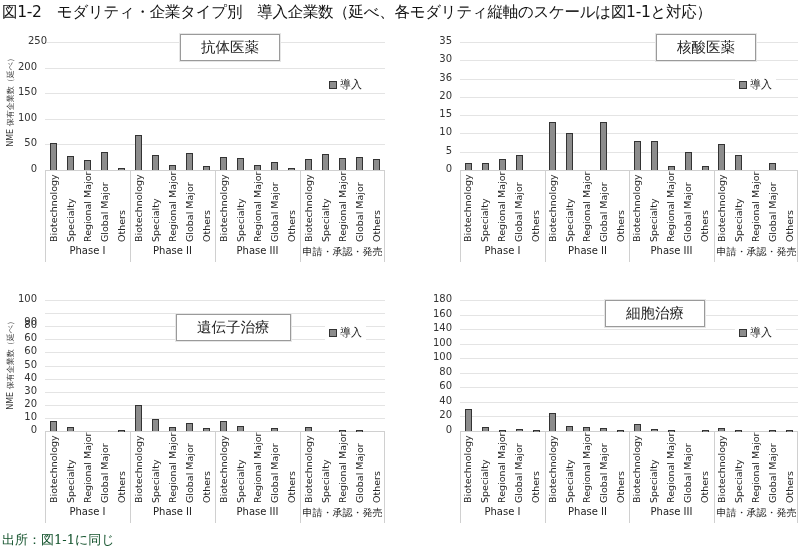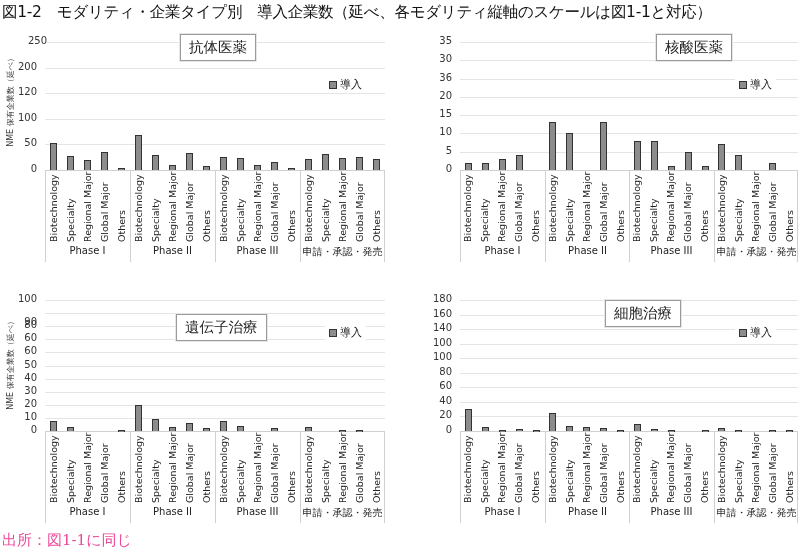--- a/index.html
+++ b/index.html
@@ -1,28 +1,28 @@
 <!DOCTYPE html>
 <html><head>
 <meta charset="utf-8">
 <style>
   * { box-sizing: border-box; margin: 0; padding: 0; }
   body { width: 800px; height: 553px; background: #fff; font-family: "DejaVu Sans", "Liberation Sans", sans-serif; color: #222; position: relative; overflow: hidden; }
   .fig-title { position: absolute; left: 2px; top: 2px; font-size: 15.5px; letter-spacing: -0.3px; white-space: nowrap; color: #111; }
-  .source { position: absolute; left: 2px; top: 531px; font-family: "DejaVu Serif", "Liberation Serif", serif; font-size: 15px; color: #ec4899; }
+  .source { position: absolute; left: 2px; top: 531px; font-family: "DejaVu Serif", "Liberation Serif", serif; font-size: 13px; color: #14532d; }
   .chart { position: absolute; }
   .ylabel { position: absolute; font-size: 8px; color: #333; transform: rotate(-90deg); transform-origin: center center; white-space: nowrap; }
   .ytick { position: absolute; font-size: 10px; color: #333; text-align: right; width: 30px; }
   .grid { position: absolute; height: 1px; background: #e4e4e4; }
   .axis-box { position: absolute; border-left: 1px solid #d0d0d0; border-right: 1px solid #d0d0d0; border-top: 1px solid #d0d0d0; }
   .bar { position: absolute; background: #8c8c8c; border: 1px solid #333; border-bottom: none; }
   .cat { position: absolute; font-size: 9.5px; color: #222; white-space: nowrap; transform: rotate(-90deg); transform-origin: left top; }
   .phase-sep { position: absolute; width: 1px; background: #d0d0d0; }
   .phase-label { position: absolute; font-size: 10px; text-align: center; color: #222; }
-  .chart-name { position: absolute; border: 1px solid #9a9a9a; background: #fff; font-size: 14.5px; padding: 3px 8px; box-shadow: 0 0 0 1px #e6e6e6; white-space: nowrap; }
+  .chart-name { position: absolute; border: 1px solid #9a9a9a; background: #fff; font-size: 14.5px; padding: 3px 20px; box-shadow: 0 0 0 1px #e6e6e6; white-space: nowrap; }
   .legend { position: absolute; font-size: 11px; display: flex; align-items: center; gap: 3px; background: #fff; padding: 0 4px; }
   .legend-swatch { width: 8px; height: 8px; background: #8c8c8c; border: 1px solid #333; display: inline-block; }
 </style>
 </head>
 <body>
 
 <div class="fig-title">図1-2　モダリティ・企業タイプ別　導入企業数（延べ、各モダリティ縦軸のスケールは図1-1と対応）</div>
 
 <div class="chart"></div>
 <div class="chart"></div>
@@ -30,21 +30,21 @@
 <div class="chart"></div>
 
 <div class="source">出所：図1-1に同じ</div>
 
 <div class="ytick" style="left: 7px; top: 163px;">0</div>
 <div class="grid" style="left: 45px; top: 144px; width: 340px;"></div>
 <div class="ytick" style="left: 7px; top: 137px;">50</div>
 <div class="grid" style="left: 45px; top: 119px; width: 340px;"></div>
 <div class="ytick" style="left: 7px; top: 112px;">100</div>
 <div class="grid" style="left: 45px; top: 93px; width: 340px;"></div>
-<div class="ytick" style="left: 7px; top: 86px;">120</div>
+<div class="ytick" style="left: 7px; top: 86px;">150</div>
 <div class="grid" style="left: 45px; top: 68px; width: 340px;"></div>
 <div class="ytick" style="left: 7px; top: 61px;">200</div>
 <div class="grid" style="left: 45px; top: 42px; width: 340px;"></div>
 <div class="ytick" style="left: 17px; top: 35px;">250</div>
 <div class="ylabel" style="left: -60px; top: 95px; width: 140px; text-align: center;">NME 保有企業数（延べ）</div>
 <div class="axis-box" style="left: 45px; top: 170px; width: 340px; height: 92px;"></div>
 <div class="phase-label" style="left: 45px; top: 245px; width: 85px;">Phase I</div>
 <div class="bar" style="left: 50px; top: 143px; width: 7px; height: 27px;"></div>
 <div class="cat" style="left: 48px; top: 242px;">Biotechnology</div>
 <div class="bar" style="left: 67px; top: 156px; width: 7px; height: 14px;"></div>

